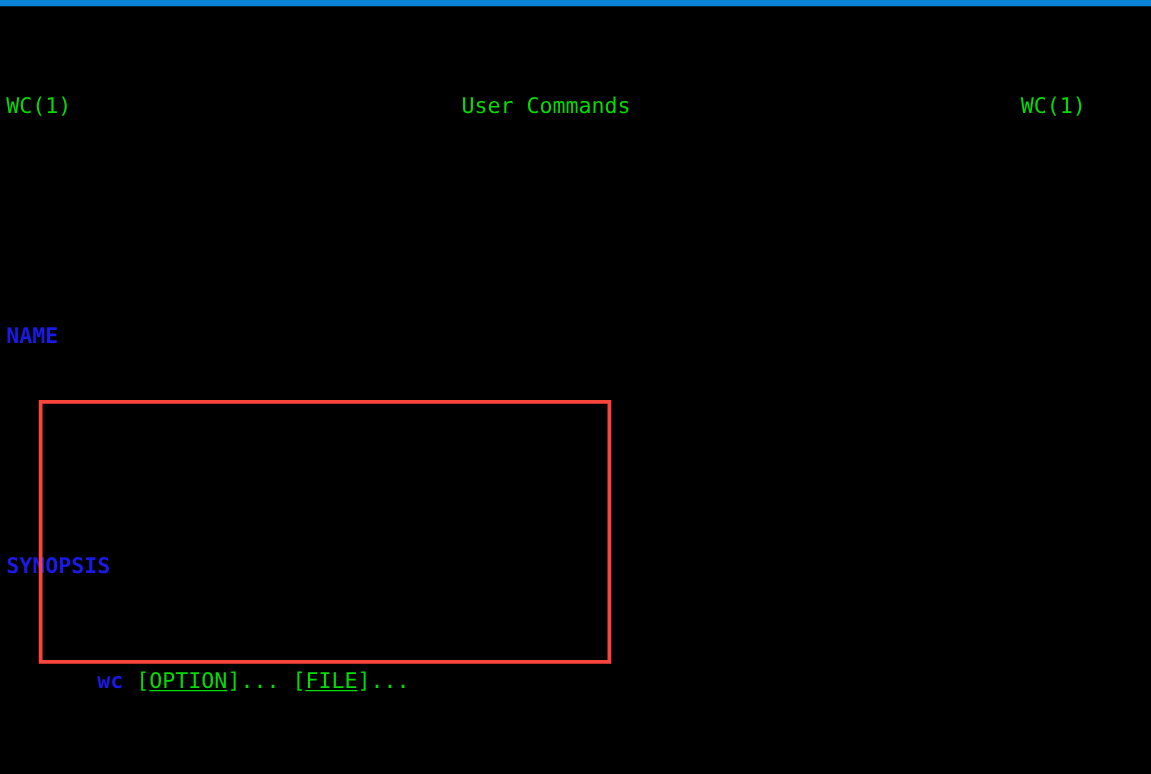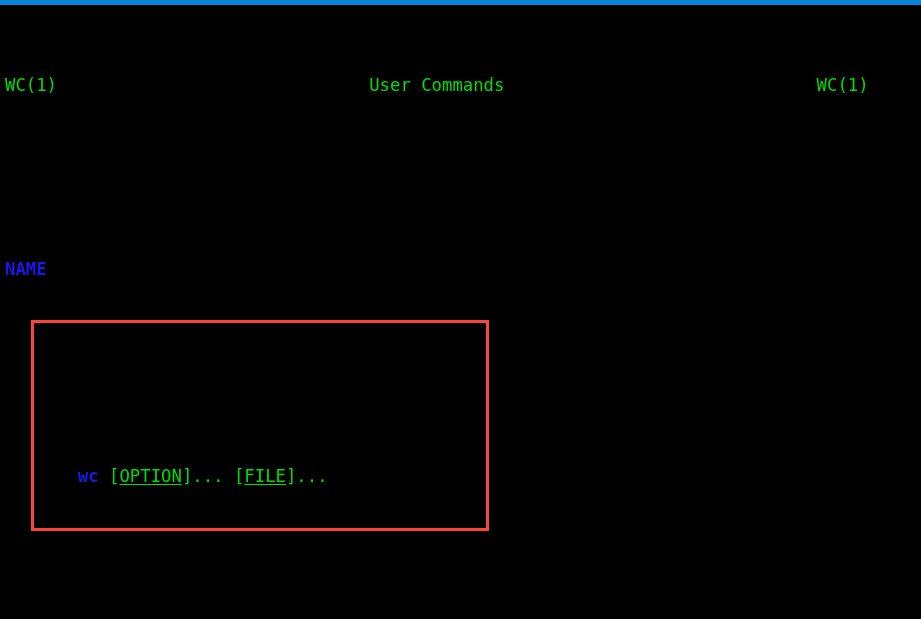--- a/index.html
+++ b/index.html
@@ -75,20 +75,21 @@
 <div id="manpage">
 
   <div class="line"><span>WC(1)</span><span>                              </span><span>User Commands</span><span>                              </span><span>WC(1)</span></div>
 
   <div class="blank"></div>
 
   <div class="line"><span class="hdr">NAME</span></div>
 
   <div class="blank"></div>
 
+  <div class="line"><span class="hdr">SYNOPSIS</span></div>
 
   <div class="line"><span>       </span><span class="opt">wc</span><span> [</span><span class="ul">OPTION</span><span>]... [</span><span class="ul">FILE</span><span>]...</span></div>
 
   
 
   
 
   
   
   

